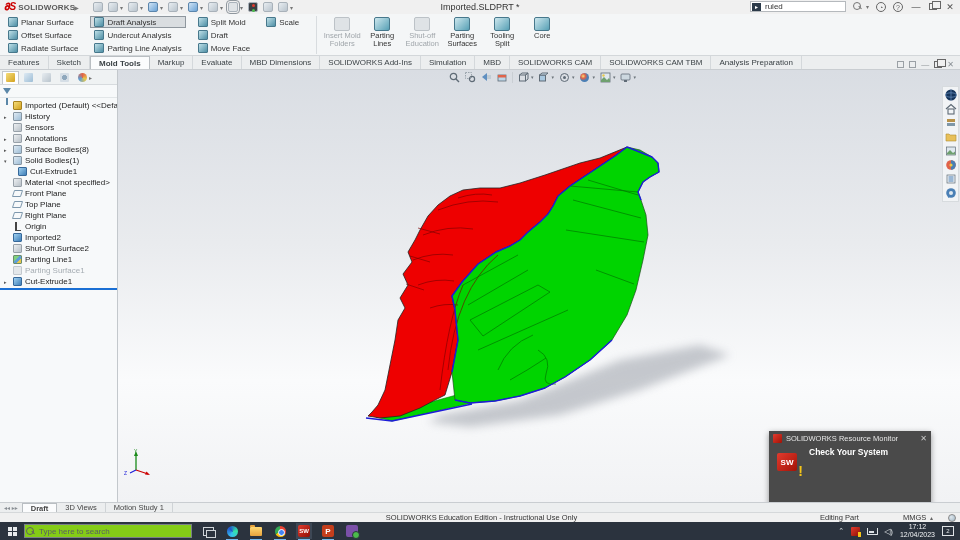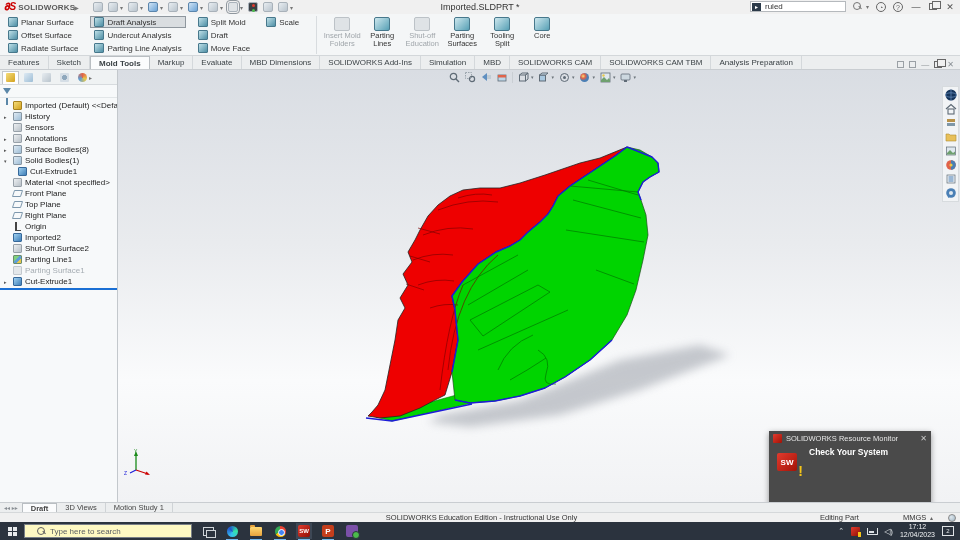--- a/index.html
+++ b/index.html
@@ -100,21 +100,21 @@
   #sb-left{padding-left:3px;}
   #sb-mode{position:absolute;left:820px;}
   #sb-units{position:absolute;left:903px;}
   #sb-caret{position:absolute;left:930px;font-size:6px;color:#666;}
   #sb-globe{position:absolute;right:4px;width:8px;height:8px;border-radius:50%;border:1px solid #888;background:radial-gradient(circle at 35% 35%,#dfe8ee,#9fb4c2);}
   
   #taskbar{position:absolute;left:0;top:522px;width:960px;height:18px;background:#2b333e;display:flex;align-items:center;color:#fff;}
   #start{width:24px;height:18px;display:flex;align-items:center;justify-content:center;}
   .win-grid{width:9px;height:9px;display:grid;grid-template-columns:4px 4px;grid-template-rows:4px 4px;gap:1px;}
   .win-grid i{background:#e8eaec;}
-  #tb-search{width:168px;height:14px;background:#fef9c3;border:1px solid #7a8087;display:flex;align-items:center;gap:4px;padding:0 12px;color:#5a5f63;font-size:8px;}
+  #tb-search{width:168px;height:14px;background:#84cc16;border:1px solid #7a8087;display:flex;align-items:center;gap:4px;padding:0 1px;color:#5a5f63;font-size:8px;}
   .tb-ic{width:16px;height:16px;margin-left:8px;display:flex;align-items:center;justify-content:center;position:relative;}
   .tb-ic.open::after{content:"";position:absolute;left:2px;bottom:-1px;width:12px;height:1.5px;background:#76b9ed;}
   .tb-ic.activeapp{background:#3d4755;}
   .tv{width:11px;height:9px;border:1px solid #cfd4d8;position:relative;background:transparent;}
   .tv::after{content:"";position:absolute;right:-3px;bottom:-3px;width:8px;height:6px;border:1px solid #cfd4d8;background:#2b333e;}
   .edge{width:11px;height:11px;border-radius:50%;background:conic-gradient(from 200deg,#35c1f1,#2052cc,#35e7a4,#35c1f1);}
   .fold{width:12px;height:9px;background:linear-gradient(#ffd973,#e8a33d);border-radius:1px;position:relative;}
   .fold::before{content:"";position:absolute;left:0;top:-2px;width:5px;height:2px;background:#e8a33d;border-radius:1px 1px 0 0;}
   .chrome{width:11px;height:11px;border-radius:50%;background:conic-gradient(#ea4335 0 33%,#fbbc05 33% 66%,#34a853 66%);position:relative;}
   .chrome::after{content:"";position:absolute;left:3px;top:3px;width:5px;height:5px;border-radius:50%;background:#4285f4;border:1px solid #fff;}

